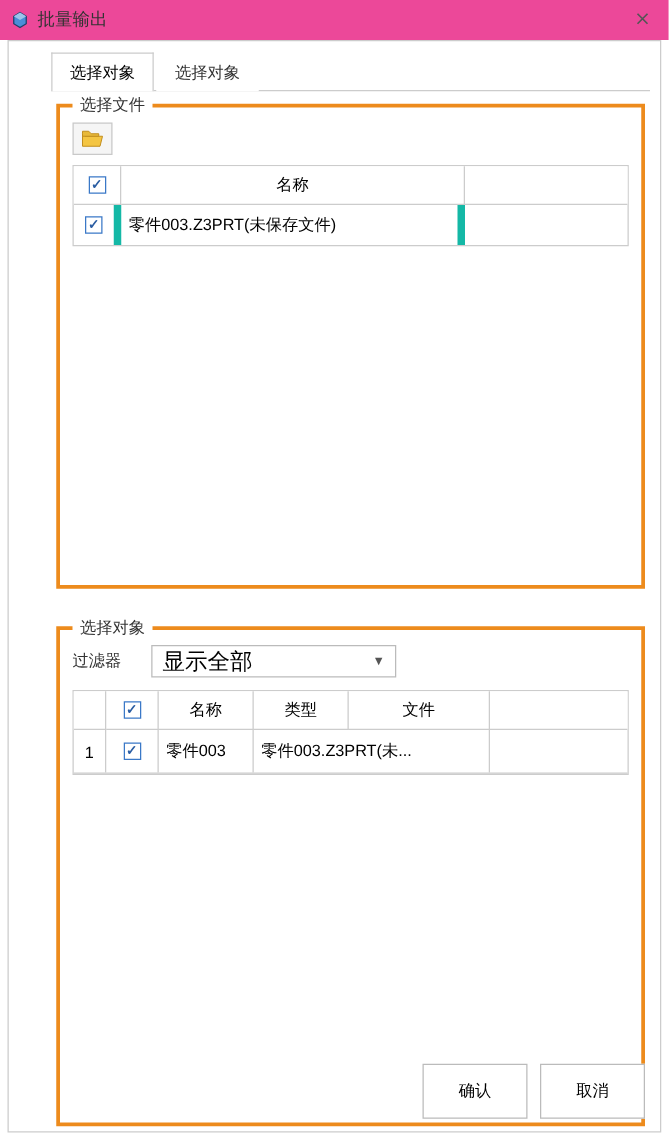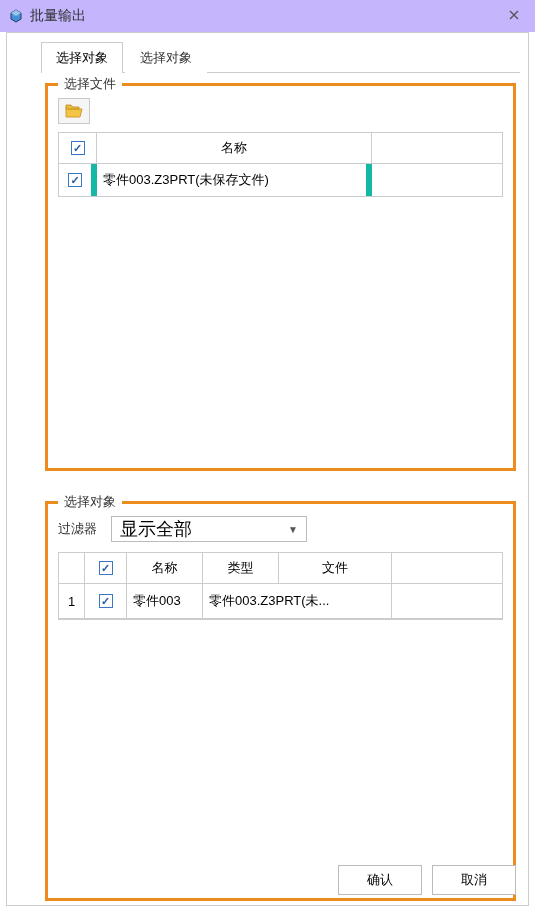--- a/index.html
+++ b/index.html
@@ -10,21 +10,21 @@
       width: 535px;
       height: 914px;
       overflow: hidden;
       position: relative;
     }
     .titlebar {
       display: flex;
       align-items: center;
       height: 32px;
       padding: 0 8px;
-      background: #c4b5fd;
+      background: #ec4899;
     }
     .title-icon {
       width: 16px; height: 16px; margin-right: 6px;
       display: inline-flex; align-items: center; justify-content: center;
     }
     .win-title { font-size: 14px; color: #333; }
     .win-close {
       position: absolute; right: 10px; top: 6px;
       width: 22px; height: 18px;
       display: flex; align-items: center; justify-content: center;
@@ -118,21 +118,21 @@
       border-right: 6px solid #14b8a6;
     }
     .ft-row .td-chk { width: 38px; display:flex;align-items:center;justify-content:center; }
     .ft-row .td-name { flex: 1; }
     .ft-row .td-edge { width: 130px; border-right: none; }
     .groupbox.first { height: 388px; }
     .groupbox.second { height: 400px; }
     .spacer-v { height: 30px; }
 
     .filter-row {
-      display: flex; align-items: center; gap: 14px;
+      display: flex; align-items: center; gap: 24px;
       margin-bottom: 10px;
     }
     .filter-label { font-size: 13px; color: #333; }
     .dropdown {
       border: 1px solid #bbb;
       min-width: 196px;
       height: 26px;
       display: flex; align-items: center;
       padding: 0 8px;
       position: relative;
@@ -192,21 +192,21 @@
       line-height: 1;
       color: #2b5ea3;
       font-weight: bold;
     }
     .buttons {
       position: absolute;
       bottom: 10px; right: 12px;
       display: flex; gap: 10px;
     }
     .btn {
-      min-width: 84px; height: 30px;
+      min-width: 84px; height: 44px;
       border: 1px solid #bbb;
       background: #fff;
       display: flex; align-items: center; justify-content: center;
       font-size: 13px;
     }
   </style>
 </head>
 <body>
 
 <div class="titlebar">

